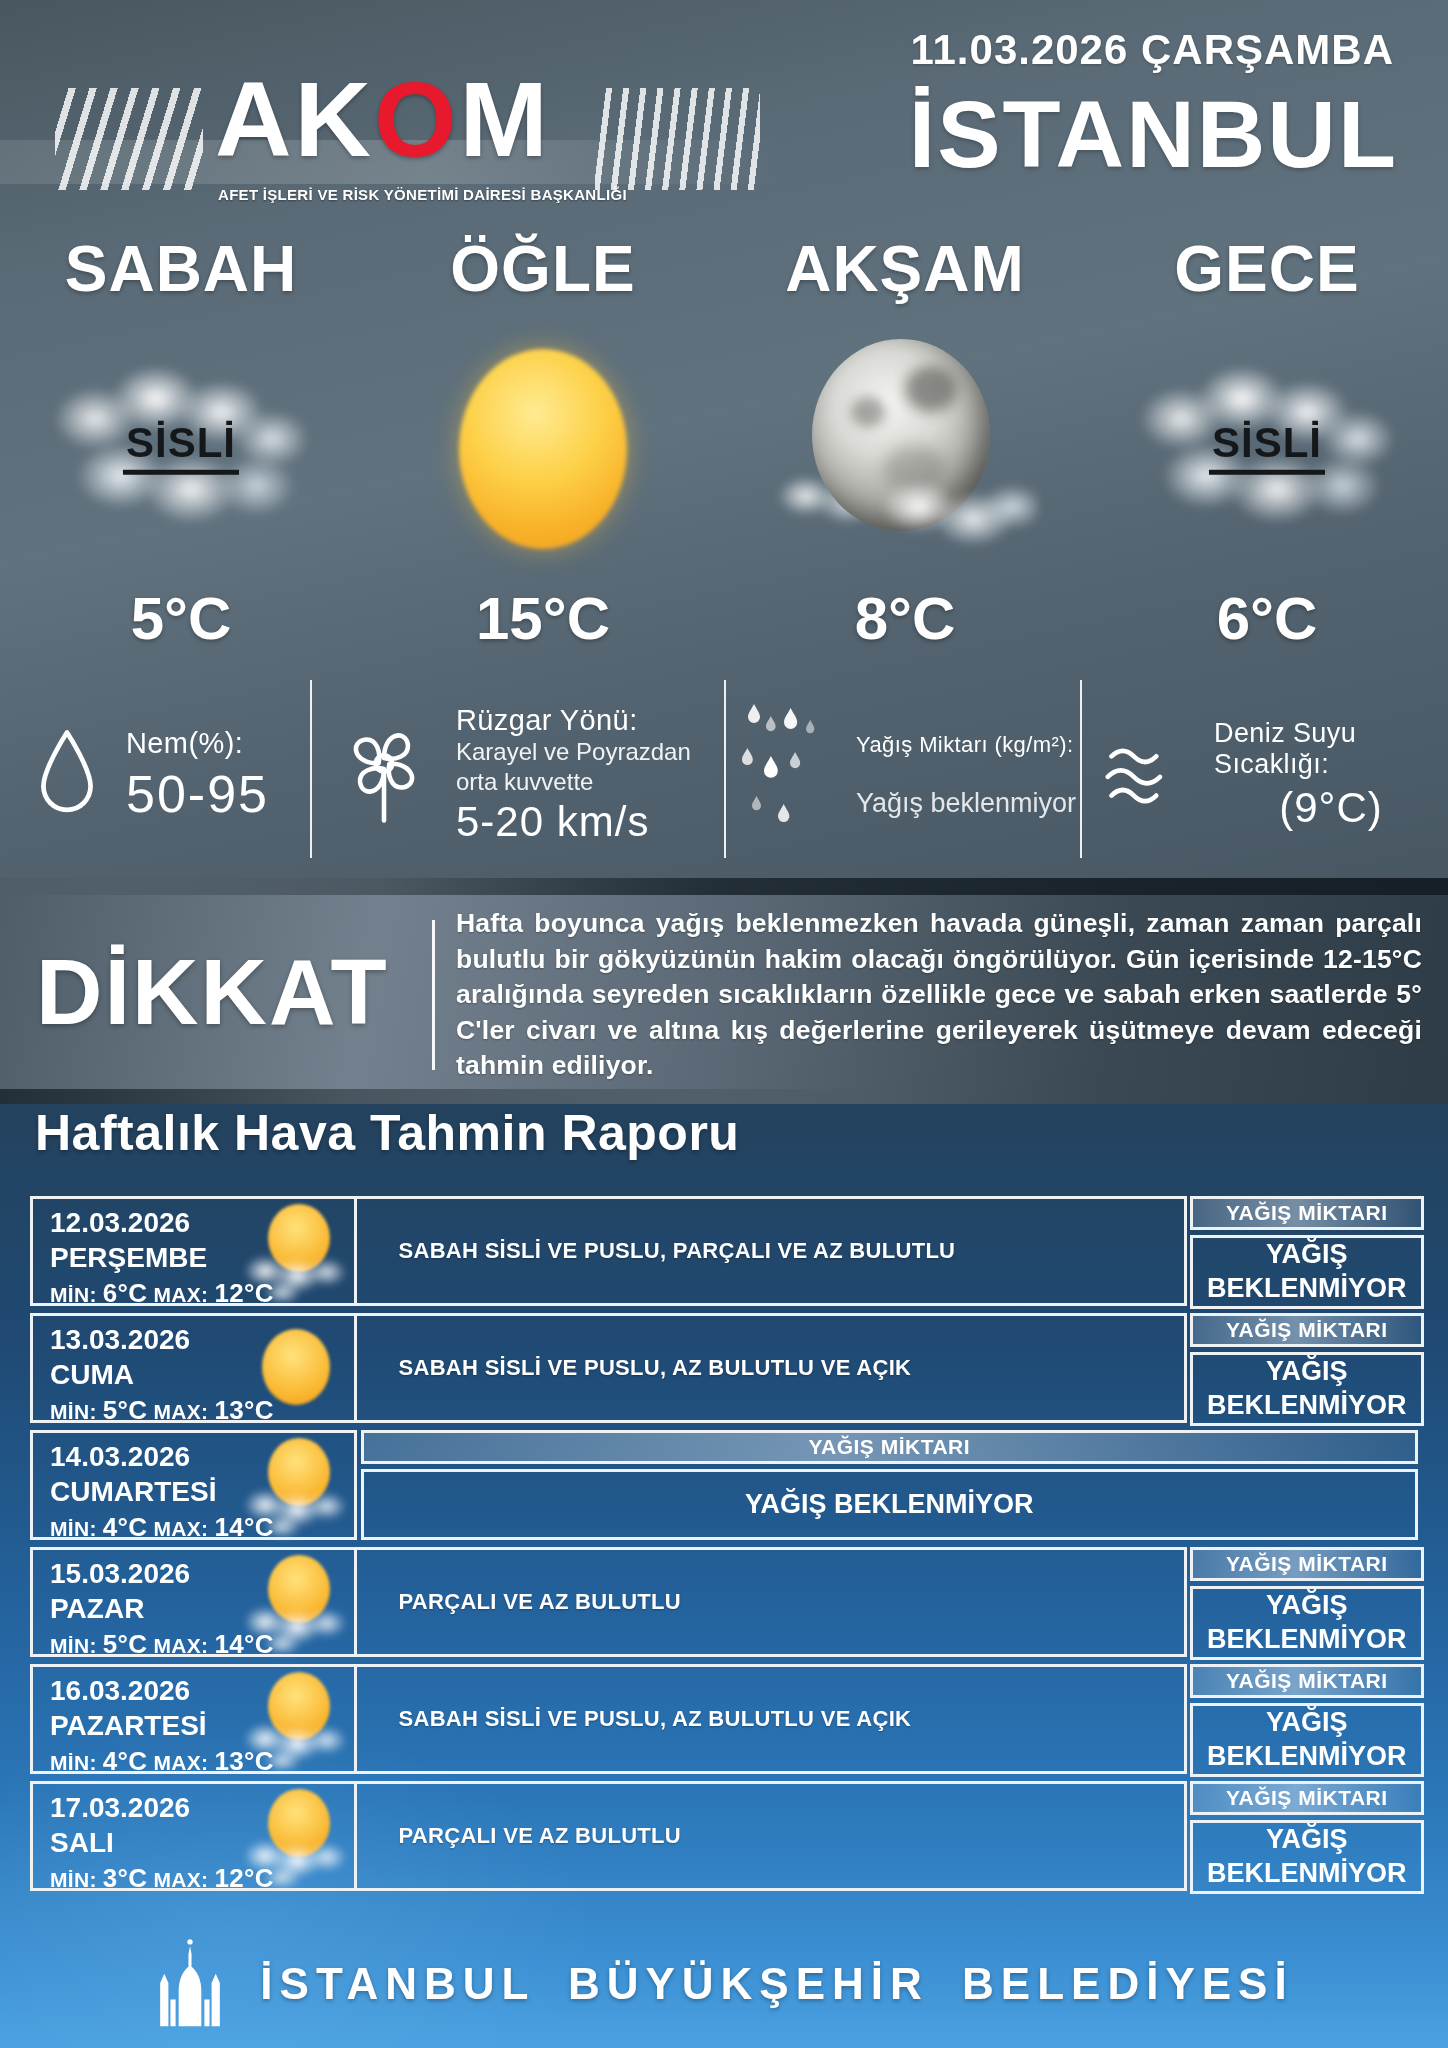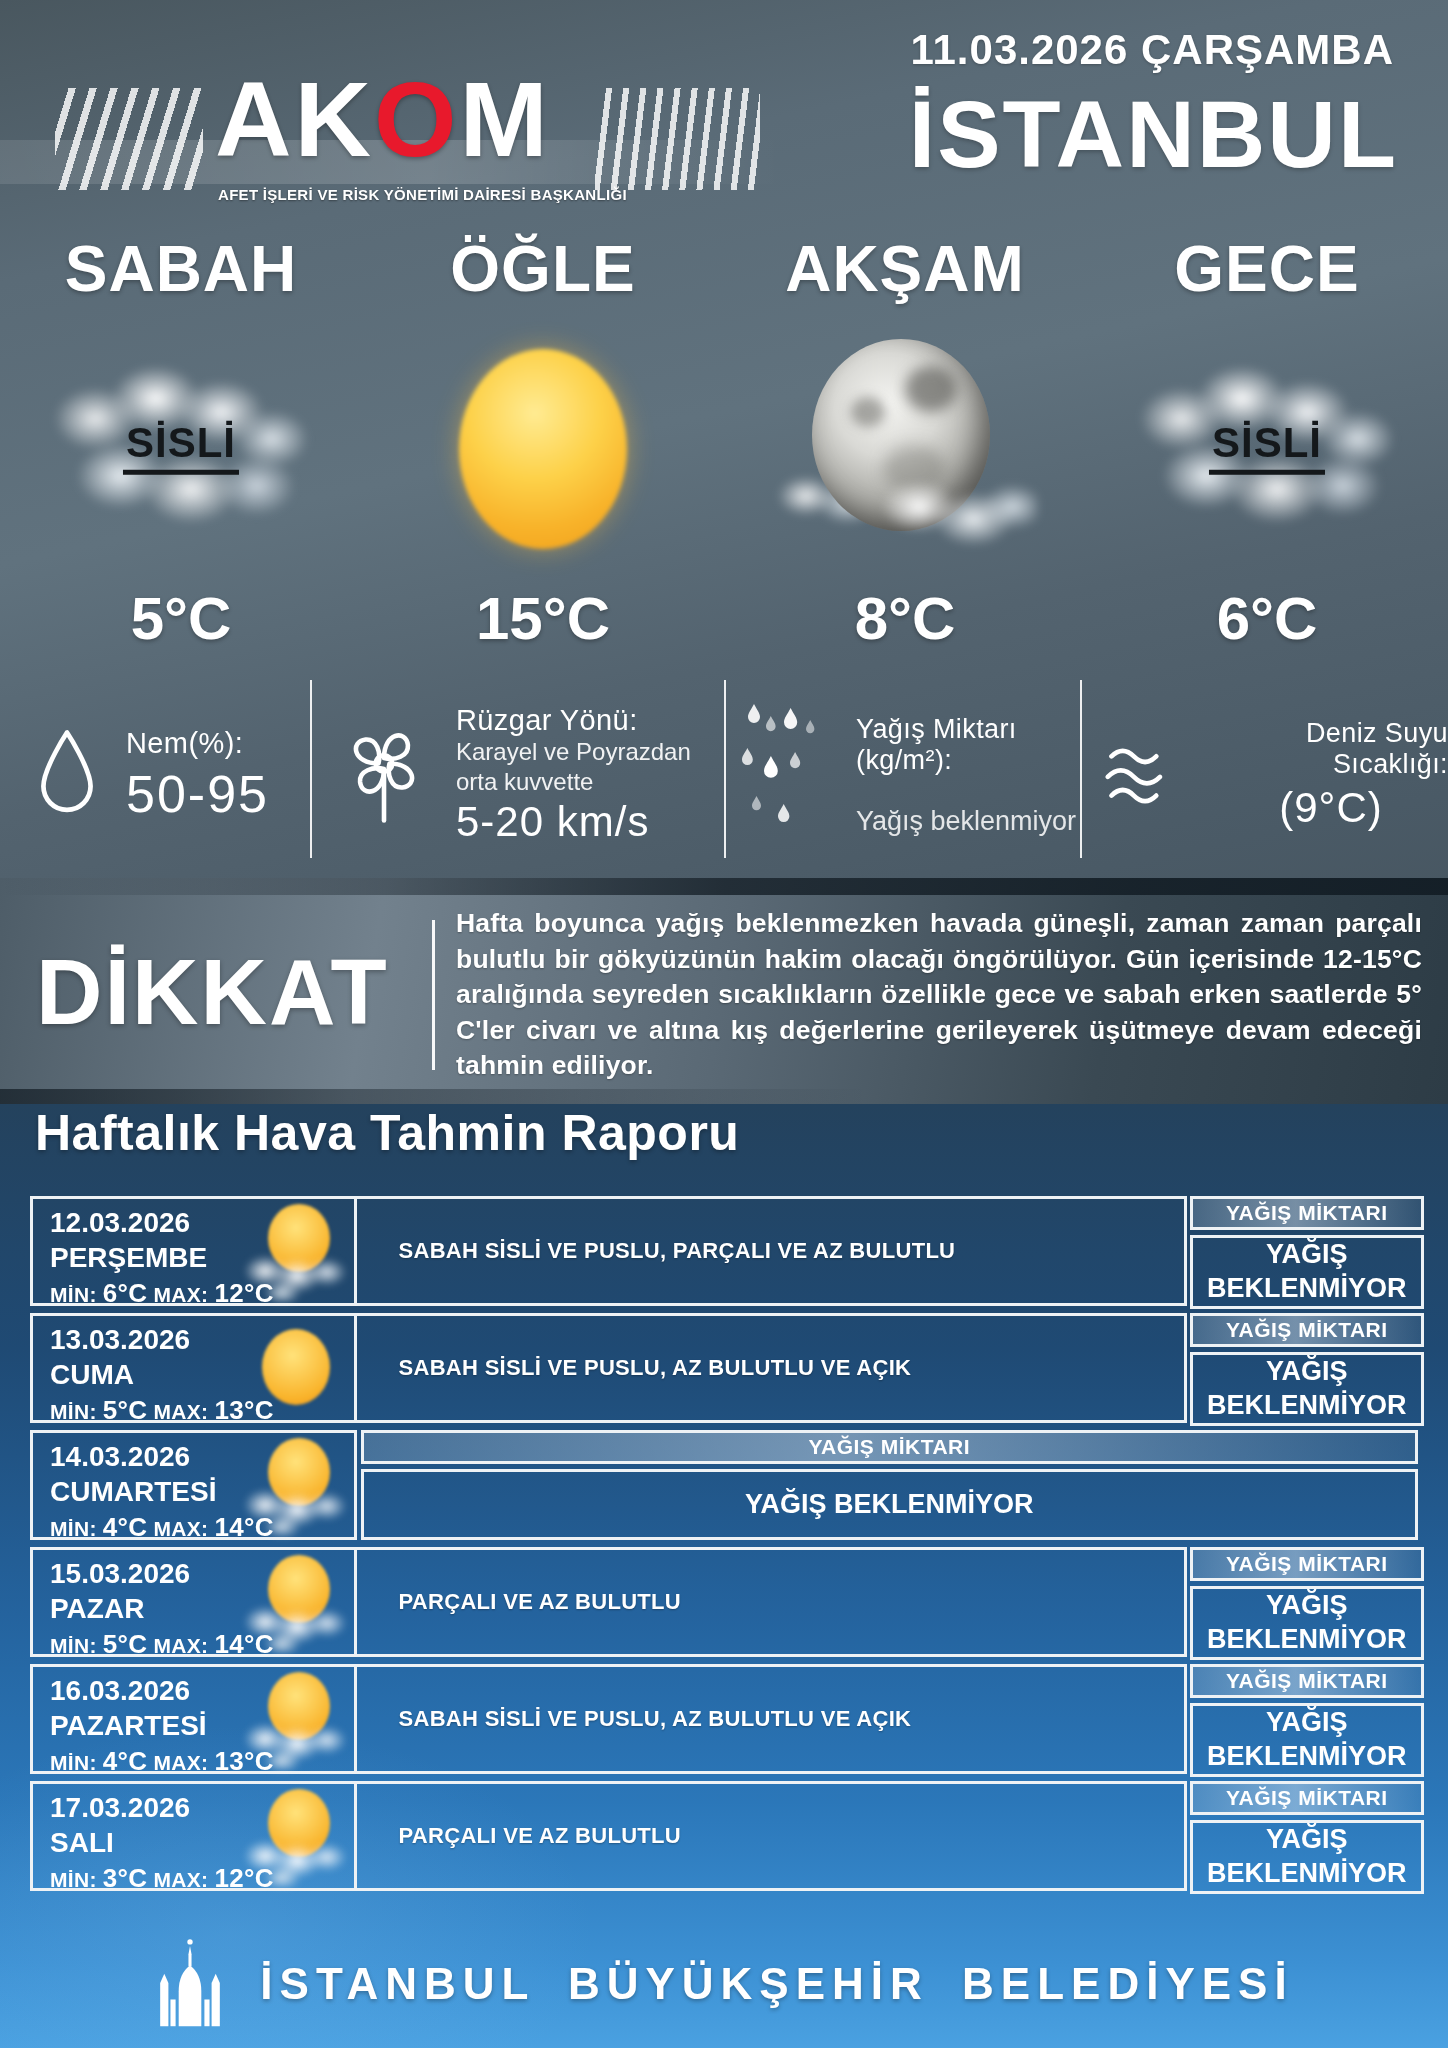--- a/index.html
+++ b/index.html
@@ -68,23 +68,23 @@
   .metric + .metric::before{content:"";position:absolute;left:0;top:0;bottom:12px;width:2px;background:rgba(255,255,255,.9);}
   .m-hum{width:310px;padding-left:34px;}
   .m-wind{width:414px;padding-left:28px;}
   .m-rain{width:356px;padding-left:16px;}
   .m-sea{width:368px;padding-left:24px;}
   .m-text{margin-left:26px;}
   .m-label{font-size:29px;font-weight:500;letter-spacing:.4px;}
   .m-value-big{font-size:52px;font-weight:500;letter-spacing:2px;margin-top:4px;}
   .m-detail{font-size:24px;font-weight:400;opacity:.92;line-height:1.22;}
   .m-wind .m-value-big{font-size:42px;letter-spacing:1px;margin-top:2px;}
-  .m-rain .m-label{font-size:27px;}
+  .m-rain .m-label{font-size:22px;}
   .m-rain .m-soft{font-size:27px;font-weight:400;opacity:.85;margin-top:30px;}
-  .m-sea .m-label{font-size:27px;text-align:right;}
+  .m-sea .m-label{font-size:27px;}
   .m-sea .m-value-big{font-size:42px;text-align:center;letter-spacing:1px;}
   .m-icon svg{display:block;}
   
   .dikkat-band{position:absolute;left:0;top:878px;width:1448px;height:226px;
     background:linear-gradient(100deg,#4e5d68 0%,#72818d 26%,#5a6975 50%,#3a4953 76%,#2d3c46 100%);}
   .dikkat-band::before{content:"";position:absolute;left:0;top:0;width:100%;height:17px;
     background:linear-gradient(90deg,rgba(16,26,34,0) 0%,rgba(16,26,34,.75) 50%,rgba(16,26,34,.85) 100%);}
   .dikkat-band::after{content:"";position:absolute;left:0;bottom:0;width:100%;height:15px;
     background:linear-gradient(90deg,rgba(16,26,34,.7) 0%,rgba(16,26,34,0) 60%);}
   .dikkat-title{position:absolute;left:36px;top:62px;font-size:92px;font-weight:800;letter-spacing:2px;text-shadow:0 2px 5px rgba(0,0,0,.3);}

